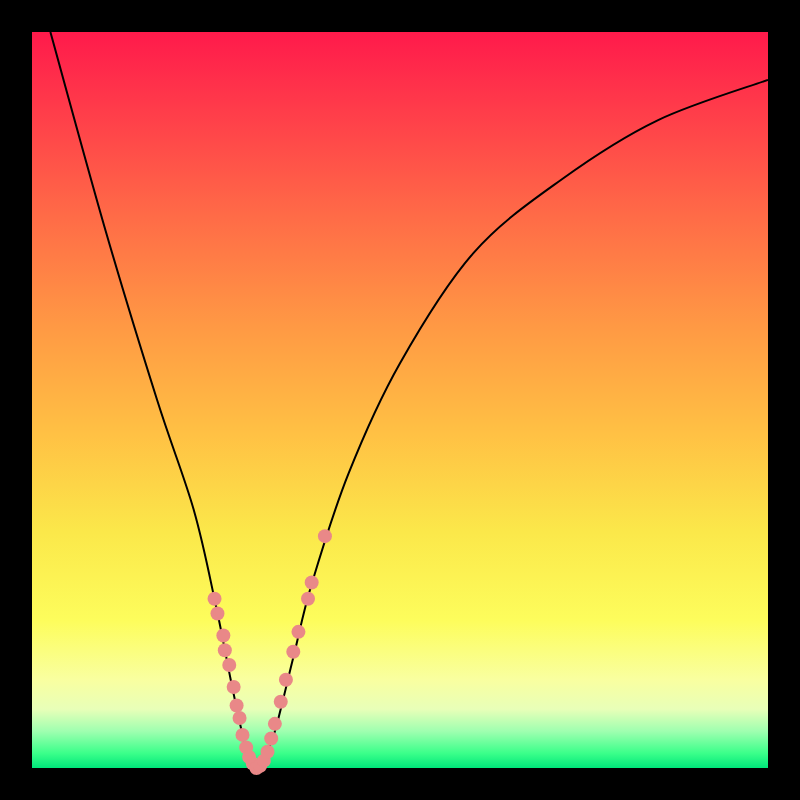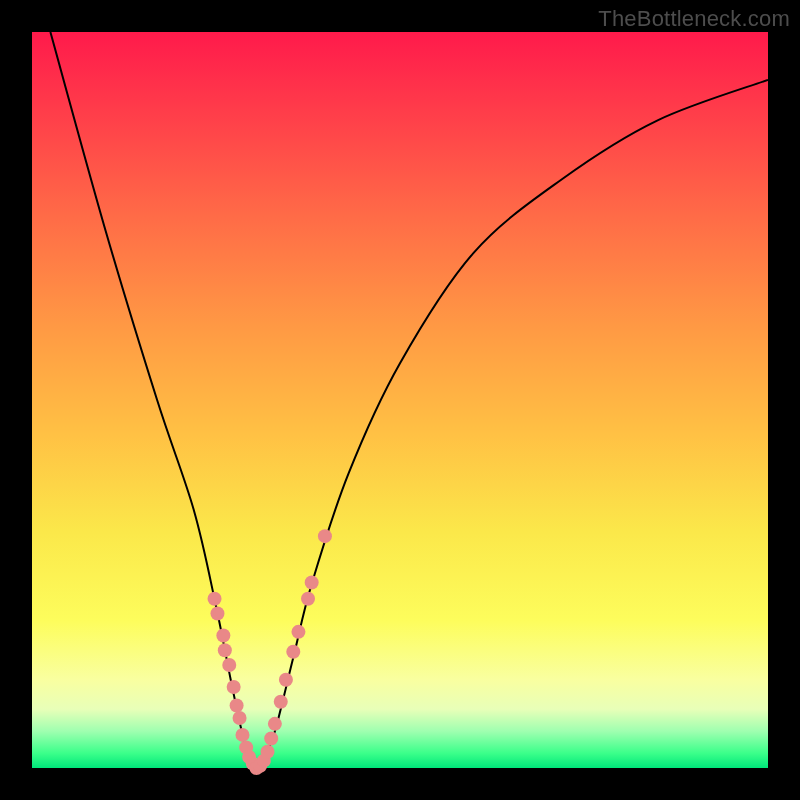--- a/index.html
+++ b/index.html
@@ -65,21 +65,20 @@
     stroke-width: 2;
   }
   .dot {
     fill: #e98888;
   }
 </style>
 </head>
 <body>
 
 <div class="frame">
-  <div class="watermark">TheBottleneck.com</div>
   <div class="plot-area">
     <svg class="curve" viewBox="0 0 736 736">
       <path id="curve-path" class="line" d="M 18.400000000000002,0 C 27.6,33.120000000000005 55.81333333333335,137.38666666666668 73.60000000000001,198.72000000000003 C 91.38666666666667,260.05333333333334 110.4,321.38666666666666 125.12,368 C 139.84,414.61333333333334 152.10666666666665,444.05333333333334 161.92,478.40000000000003 C 171.73333333333332,512.7466666666667 177.86666666666667,545.8666666666667 184,574.08 C 190.13333333333333,602.2933333333334 194.4266666666667,626.8266666666667 198.72000000000003,647.6800000000001 C 203.01333333333335,668.5333333333334 206.69333333333333,686.32 209.76,699.2 C 212.82666666666665,712.08 214.66666666666663,718.8266666666667 217.11999999999998,724.96 C 219.57333333333332,731.0933333333334 222.02666666666664,736 224.48,736 C 226.93333333333334,736 228.77333333333334,731.0933333333334 231.84,724.96 C 234.90666666666667,718.8266666666667 237.97333333333336,715.76 242.88000000000002,699.2 C 247.7866666666667,682.6400000000001 255.14666666666665,650.1333333333333 261.28,625.6 C 267.4133333333333,601.0666666666667 270.48,582.6666666666666 279.68,552 C 288.88,521.3333333333334 301.76,478.4 316.48,441.59999999999997 C 331.20000000000005,404.79999999999995 347.14666666666665,368 368,331.2 C 388.85333333333335,294.4 414.6133333333333,251.46666666666675 441.59999999999997,220.80000000000007 C 468.58666666666664,190.13333333333338 499.2533333333333,169.27999999999994 529.92,147.19999999999993 C 560.5866666666666,125.11999999999993 591.2533333333333,104.88000000000005 625.6,88.32000000000005 C 659.9466666666667,71.76000000000005 717.6,54.58666666666661 736,47.83999999999992"></path>
       <g id="marker-group">
           <circle cx="182.528" cy="566.72" r="7" class="dot"></circle>
           <circle cx="185.472" cy="581.44" r="7" class="dot"></circle>
           <circle cx="191.36" cy="603.52" r="7" class="dot"></circle>
           <circle cx="192.832" cy="618.24" r="7" class="dot"></circle>
           <circle cx="197.24800000000002" cy="632.96" r="7" class="dot"></circle>
           <circle cx="201.66400000000002" cy="655.04" r="7" class="dot"></circle>

